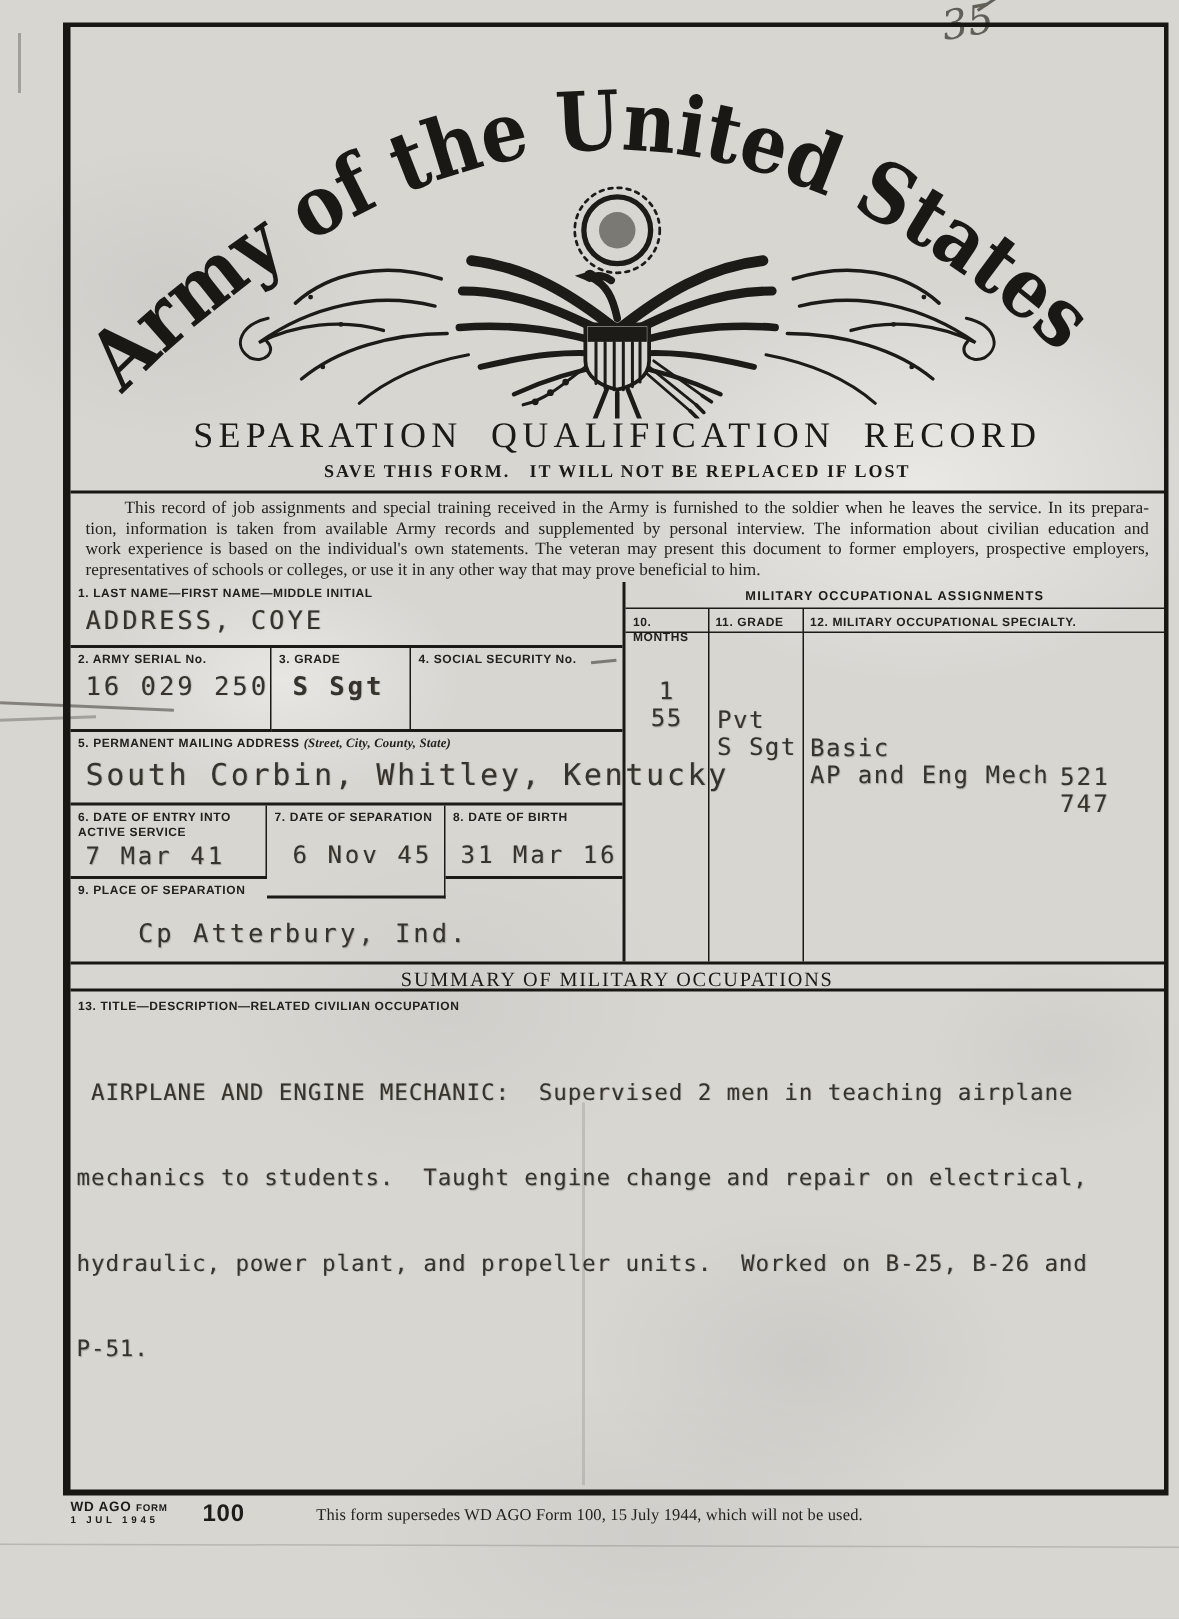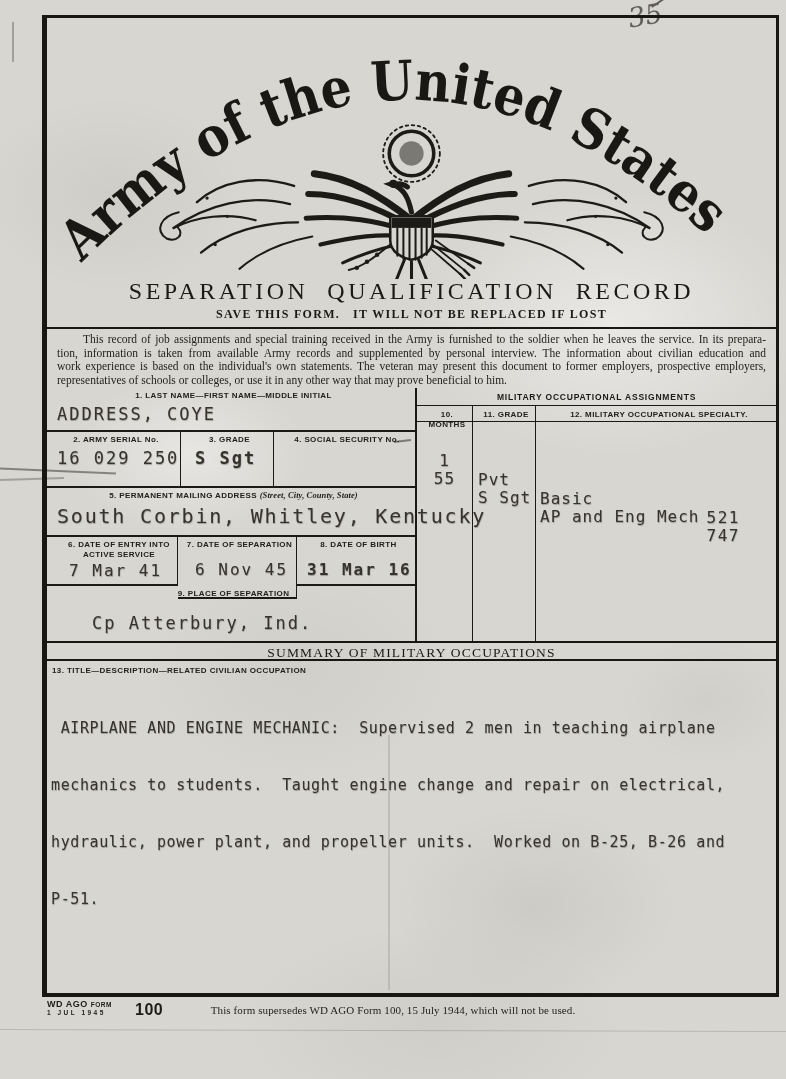--- a/index.html
+++ b/index.html
@@ -40,21 +40,21 @@
   .intro .ln{white-space:normal;}
   .intro .just{text-align:justify;text-align-last:justify;}
   .intro .first{text-indent:26px;}
 
   .grid{position:absolute;left:0;top:370px;width:729px;height:605px;}
   .cell{position:absolute;box-sizing:border-box;}
   .bb{border-bottom:2px solid #1b1a17;}
   .br{border-right:1.5px solid #1b1a17;}
   .lbl{
     font-family:"Liberation Sans",sans-serif;font-size:8px;font-weight:700;
-    letter-spacing:.4px;color:#23211d;padding:3px 0 0 5px;line-height:9.5px;text-align:center;
+    letter-spacing:.4px;color:#23211d;padding:3px 0 0 5px;line-height:9.5px;
   }
   .lbl .ital{font-family:"Liberation Serif",serif;font-weight:700;font-style:italic;font-size:8.5px;letter-spacing:.1px;text-transform:none;}
   .typed{
     font-family:"DejaVu Sans Mono","Liberation Mono",monospace;
     color:#36332d;text-shadow:.5px .5px .7px rgba(54,51,45,.35);
     white-space:pre;
   }
   .val{font-size:17px;letter-spacing:2px;padding:3px 0 0 10px;}
 
   .right-sec{position:absolute;left:368px;top:0;width:361px;height:253px;border-left:2px solid #1b1a17;box-sizing:border-box;}
@@ -201,31 +201,31 @@
       <div class="cell bb" style="left:227px;top:44px;width:141px;height:56px;">
         <div class="lbl">4. SOCIAL SECURITY No.</div>
         <div class="val typed"></div>
       </div>
 
       <div class="cell bb" style="left:0;top:100px;width:368px;height:49px;">
         <div class="lbl"><span>5. PERMANENT MAILING ADDRESS </span><span class="ital">(Street, City, County, State)</span></div>
         <div class="val typed" style="font-size:20px;letter-spacing:1.8px;">South Corbin, Whitley, Kentucky</div>
       </div>
 
-      <div class="cell bb br" style="left:0;top:149px;width:131px;height:49px;padding-left:12px;">
+      <div class="cell bb br" style="left:0;top:149px;width:131px;height:49px;">
         <div class="lbl" style="width:110px;">6. DATE OF ENTRY INTO ACTIVE SERVICE</div>
         <div class="val typed" style="font-size:16px;padding-top:2px;">7 Mar 41</div>
       </div>
       <div class="cell bb br" style="left:131px;top:149px;width:119px;height:62px;">
         <div class="lbl">7. DATE OF SEPARATION</div>
         <div class="val typed" style="font-size:16px;padding-top:10px;padding-left:17px;">6 Nov 45</div>
       </div>
       <div class="cell bb" style="left:250px;top:149px;width:118px;height:49px;">
         <div class="lbl">8. DATE OF BIRTH</div>
-        <div class="val typed" style="font-size:16px;padding-top:10px;font-weight:bold;">31 Mar 16</div>
+        <div class="val typed" style="font-size:16px;padding-top:10px;">31 Mar 16</div>
       </div>
 
       <div class="cell" style="left:0;top:198px;width:368px;height:55px;">
         <div class="lbl">9. PLACE OF SEPARATION</div>
         <div class="val typed" style="padding-left:45px;padding-top:14px;">Cp Atterbury, Ind.</div>
       </div>
 
       <div class="right-sec">
         <div class="sec-title">MILITARY OCCUPATIONAL ASSIGNMENTS</div>
         <div class="col-hdr lbl" style="left:0;width:55px;padding-top:4px;">10. MONTHS</div>

